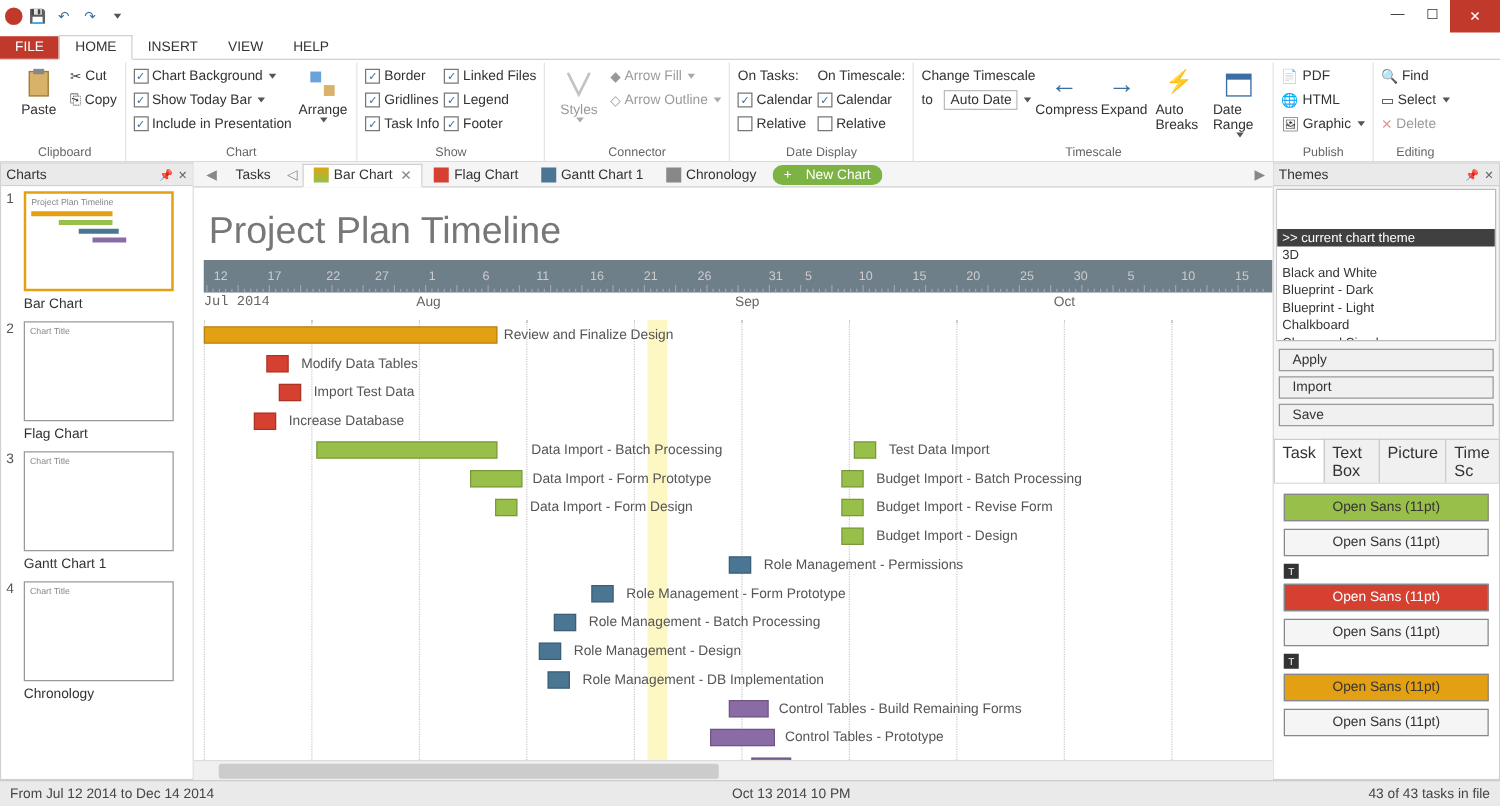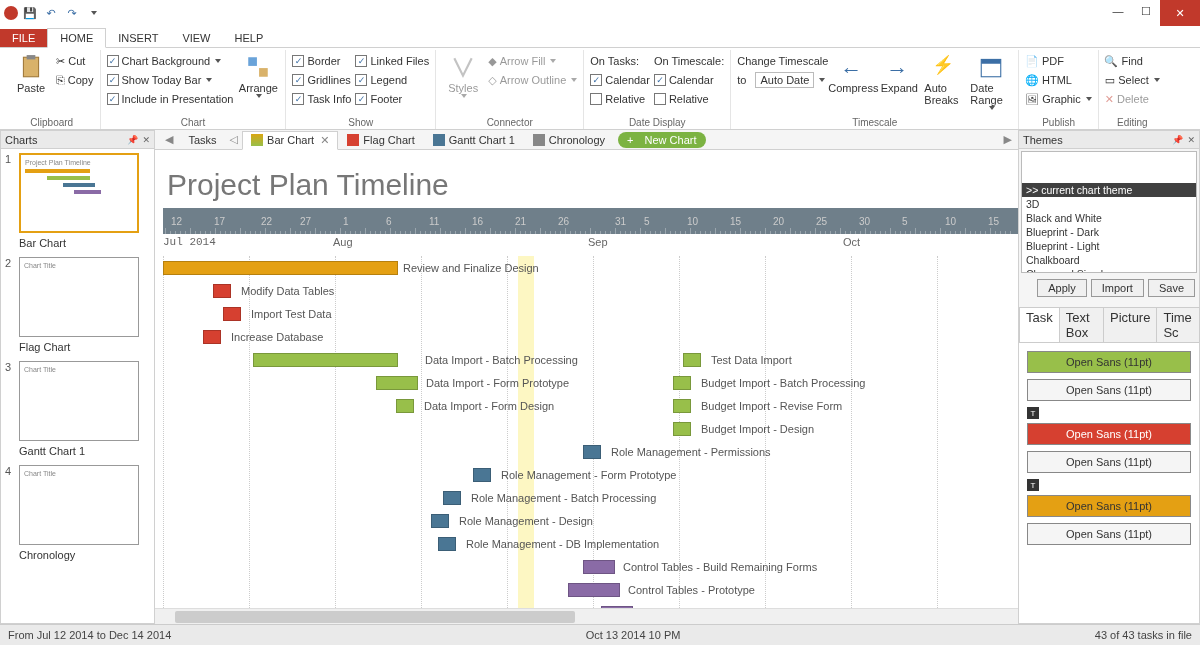--- a/index.html
+++ b/index.html
@@ -57,21 +57,21 @@
 .bar.yellow { background:#e4a013; }
 .bar.red { background:#d64030; }
 .bar.green { background:#98bf4a; }
 .bar.blue { background:#4a7694; }
 .bar.purple { background:#8a6ba6; }
 .task-label { position:absolute; font-size:11px; color:#555; white-space:nowrap; }
 .themes-panel { width:182px; }
 .theme-list { background:#fff; font-size:10.5px; height:122px; overflow-y:auto; border:1px solid #bbb; margin:2px; }
 .theme-item { padding:1px 4px; cursor:pointer; }
 .theme-item.sel { background:#404040; color:#fff;margin-top:31px; }
-.theme-btns { display:flex; gap:4px; justify-content:flex-end; padding:4px; }
+.theme-btns { display:flex; gap:4px; justify-content:flex-end; padding:4px;flex-direction:column; }
 .theme-btn { padding:2px 10px; border:1px solid #999; background:#f0f0f0; font-size:11px; cursor:pointer; }
 .prop-tabs { display:flex; border-bottom:1px solid #ccc; margin-top:6px; }
 .prop-tab { padding:2px 6px; font-size:13px; border:1px solid #ccc; border-bottom:none; background:#f0f0f0; cursor:pointer; margin-right:-1px; }
 .prop-tab.active { background:#fff; }
 .prop-body { background:#fff; flex:1; padding:8px; overflow-y:auto; }
 .swatch { border:1px solid #888; padding:4px; text-align:center; font-size:11px; margin-bottom:6px; }
 .swatch.g { background:#98bf4a; }
 .swatch.w { background:#f5f5f5; }
 .swatch.r { background:#d64030; color:#fff; }
 .swatch.y { background:#e4a013; }

